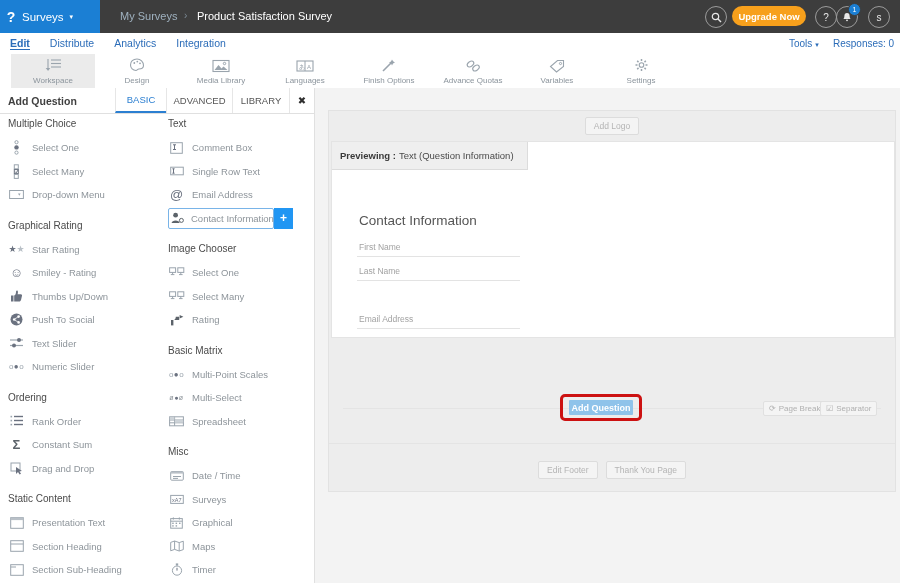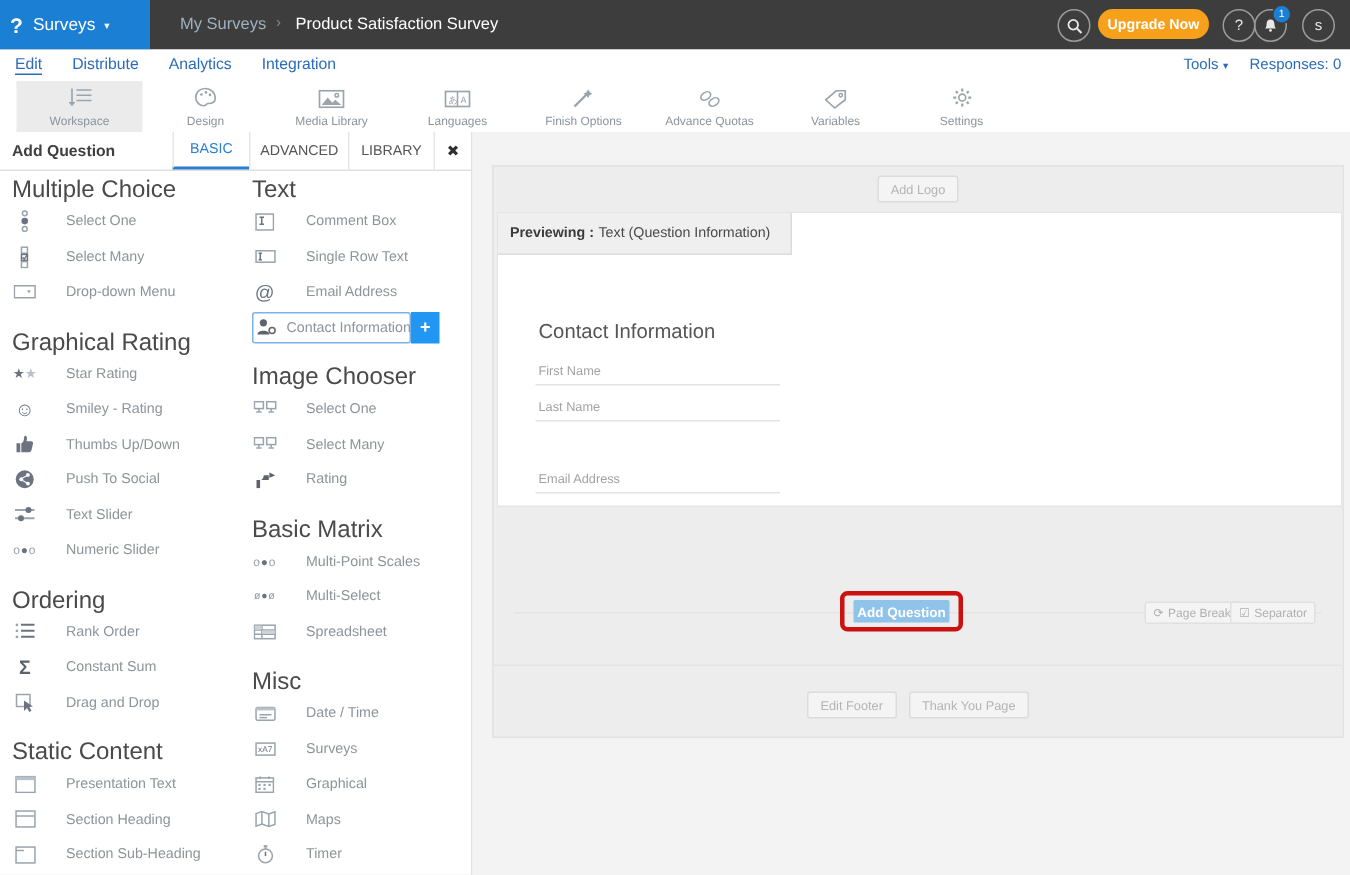--- a/index.html
+++ b/index.html
@@ -19,21 +19,21 @@
               display:flex;align-items:center;justify-content:center;font-size:10px;top:6px;}
   .upgrade{position:absolute;left:732px;top:6px;width:74px;height:20px;border-radius:10px;background:#f7a01c;
            color:#fff;font-size:9.5px;font-weight:bold;display:flex;align-items:center;justify-content:center;}
   .badge{position:absolute;right:-4px;top:-4px;width:11px;height:11px;border-radius:50%;background:#1b7fd4;color:#fff;
          font-size:7px;display:flex;align-items:center;justify-content:center;border:1px solid #3d3d3d;}
 
   
   .navrow{position:absolute;left:0;top:33px;width:900px;height:21px;background:#fff;}
   .nav-items{position:absolute;left:10px;top:4px;display:flex;}
   .nav-item{font-size:10.5px;color:#2b6cb8;margin-right:20px;}
-  .nav-item.active{border-bottom:1px solid #2b6cb8;}
+  .nav-item.active{border-bottom:1px solid #2b6cb8;font-weight:bold;}
   .tools{position:absolute;left:789px;top:5px;font-size:10px;color:#2b6cb8;}
   .tools .caret{font-size:7px;margin-left:3px;}
   .responses{position:absolute;left:833px;top:5px;font-size:10px;color:#2b6cb8;}
 
   
   .toolbar{position:absolute;left:0;top:54px;width:900px;height:34px;background:#fff;border-bottom:1px solid #e3e3e3;}
   .tb-items{position:absolute;left:11px;top:0;display:flex;}
   .tb-item{width:84px;height:34px;display:flex;flex-direction:column;align-items:center;justify-content:center;}
   .tb-item.active{background:#ebebeb;}
   .tb-ico{height:17px;display:flex;align-items:center;justify-content:center;color:#9aa4ad;}
@@ -53,24 +53,24 @@
   .ptabs{position:absolute;left:115px;top:0;height:25px;display:flex;}
   .ptab{height:25px;display:flex;align-items:center;justify-content:center;font-size:9.5px;color:#555;
         border-left:1px solid #e6e6e6;box-sizing:border-box;}
   .ptab.active{color:#2b7fd1;border-bottom:2px solid #2b7fd1;}
   .ptab.t1{width:51px;}.ptab.t2{width:66px;}.ptab.t3{width:57px;}
   .ptab-close{width:24px;height:25px;display:flex;align-items:center;justify-content:center;font-size:10px;
               color:#2f2f2f;border-left:1px solid #e6e6e6;}
   .col{position:absolute;top:30px;}
   .col1{left:8px;width:150px;}
   .col2{left:168px;width:142px;}
-  .group-title{height:18px;font-size:16px;color:#4a4a4a;}
+  .group-title{height:18px;font-size:10px;color:#4a4a4a;}
   .group + .group{margin-top:13px;}
   .item{height:23.5px;display:flex;align-items:center;}
-  .item-label{font-size:9.5px;color:#8d949a;margin-left:19px;white-space:nowrap;}
+  .item-label{font-size:9.5px;color:#8d949a;margin-left:7px;white-space:nowrap;}
   .ic{width:17px;min-width:17px;height:16px;display:flex;align-items:center;justify-content:center;color:#9aa4ad;font-size:11px;}
   .ic svg{display:block;}
   .item.selected{height:23.5px;}
   .sel-box{height:21px;width:106px;border:1px solid #79b4e8;border-radius:2px;background:#fff;display:flex;align-items:center;
            box-sizing:border-box;}
   .sel-box .item-label{color:#8d949a;margin-left:5px;}
   .sel-plus{width:19px;height:21px;background:#2196f3;color:#fff;font-size:12px;font-weight:bold;display:flex;
             align-items:center;justify-content:center;box-sizing:border-box;}
 
   

